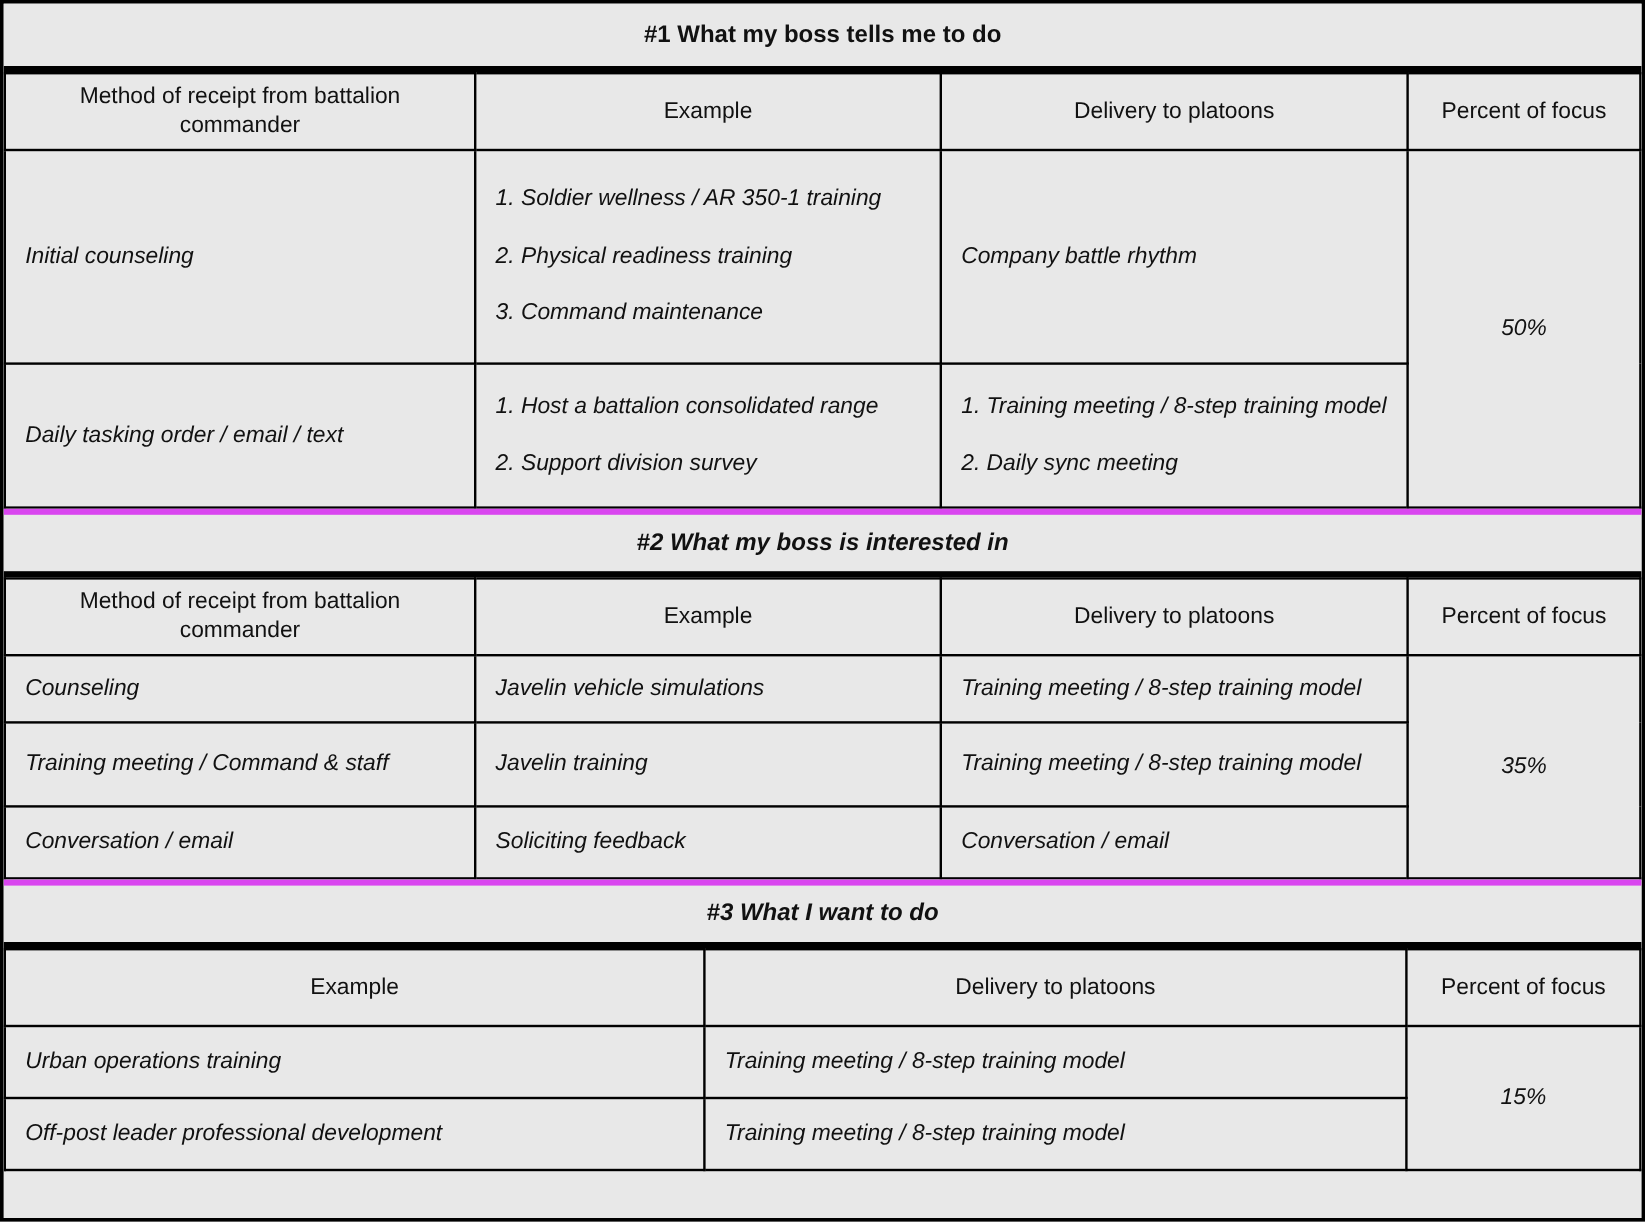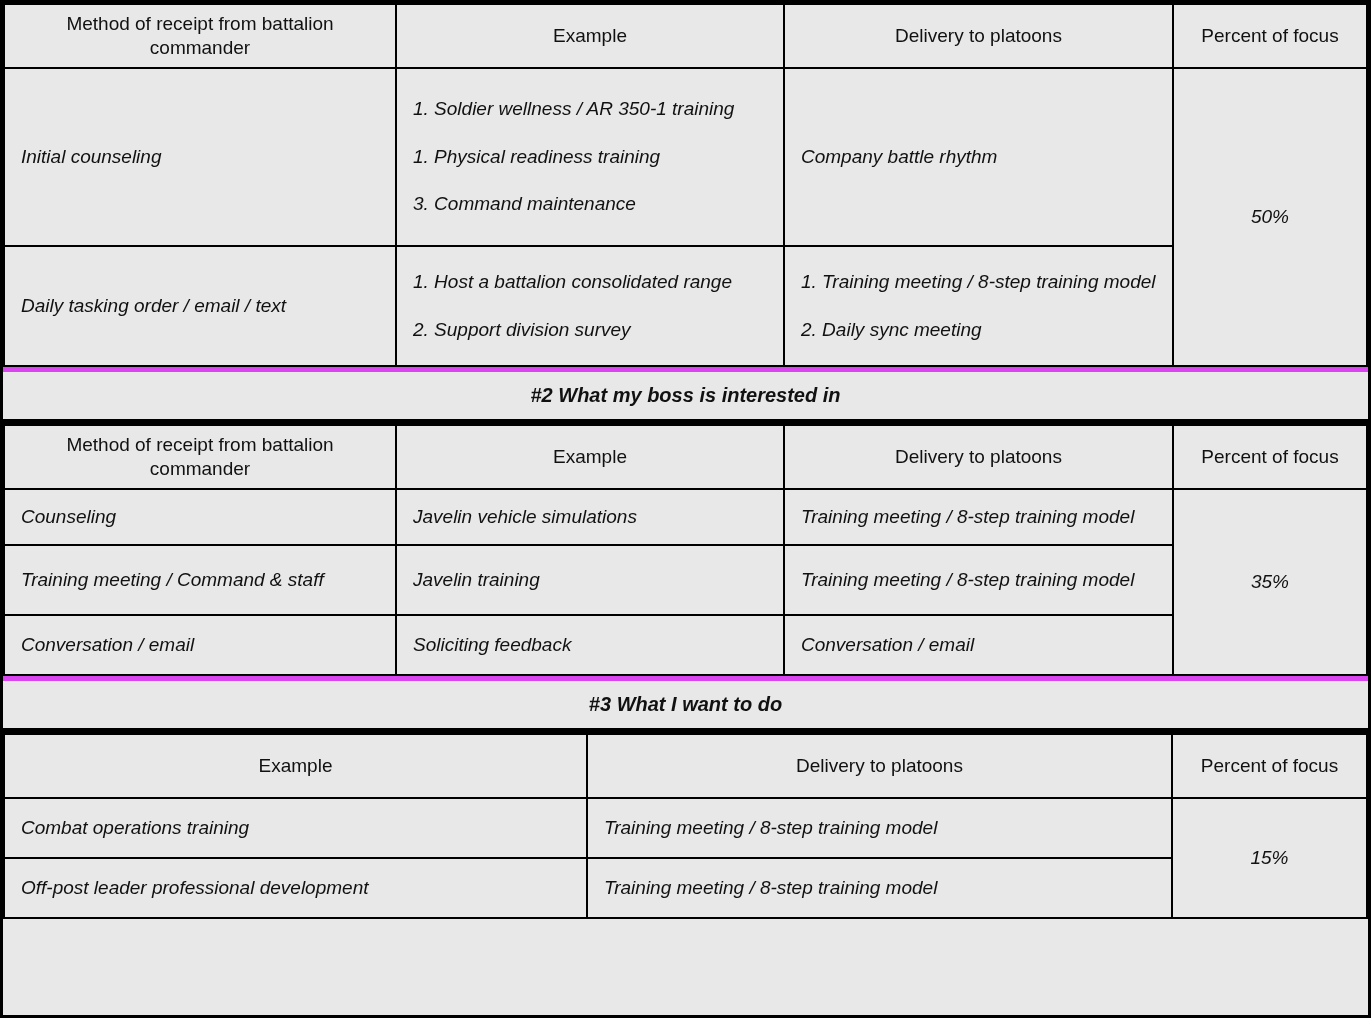--- a/index.html
+++ b/index.html
@@ -66,39 +66,40 @@
   tr.h68  { height: 56px; }
   tr.h70  { height: 70px; }
   tr.h60  { height: 60px; }
 </style>
 </head>
 <body>
 
 <div class="sheet">
 
   <section>
+    <div class="band">#1 What my boss tells me to do</div>
     <table>
       <colgroup>
         <col style="width:392px">
           <col style="width:388px">
           <col style="width:389px">
           <col>
       </colgroup>
       <tbody>
         <tr class="h64">
           <th>Method of receipt from battalion commander</th>
           <th>Example</th>
           <th>Delivery to platoons</th>
           <th>Percent of focus</th>
         </tr>
         <tr class="h178">
           <td class="it">Initial counseling</td>
           <td class="it">
             <p>1. Soldier wellness / AR 350-1 training</p>
-            <p>1. Physical readiness training</p>
+            <p>2. Physical readiness training</p>
             <p>3. Command maintenance</p>
           </td>
           <td class="it">Company battle rhythm</td>
           <td class="pct" rowspan="2">50%</td>
         </tr>
         <tr class="h120">
           <td class="it">Daily tasking order / email / text</td>
           <td class="it">
             <p>1. Host a battalion consolidated range</p>
             <p>2. Support division survey</p>
@@ -156,21 +157,21 @@
           <col style="width:585px">
           <col>
       </colgroup>
       <tbody>
         <tr class="h64">
           <th>Example</th>
           <th>Delivery to platoons</th>
           <th>Percent of focus</th>
         </tr>
         <tr class="h60">
-          <td class="it">Combat operations training</td>
+          <td class="it">Urban operations training</td>
           <td class="it">Training meeting / 8-step training model</td>
           <td class="pct" rowspan="2">15%</td>
         </tr>
         <tr class="h60">
           <td class="it">Off-post leader professional development</td>
           <td class="it">Training meeting / 8-step training model</td>
         </tr>
       </tbody>
     </table>
   </section>

